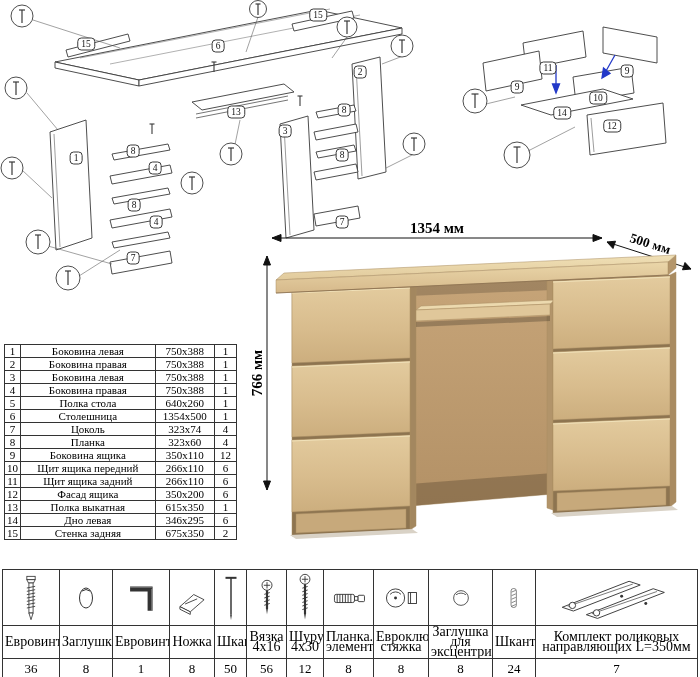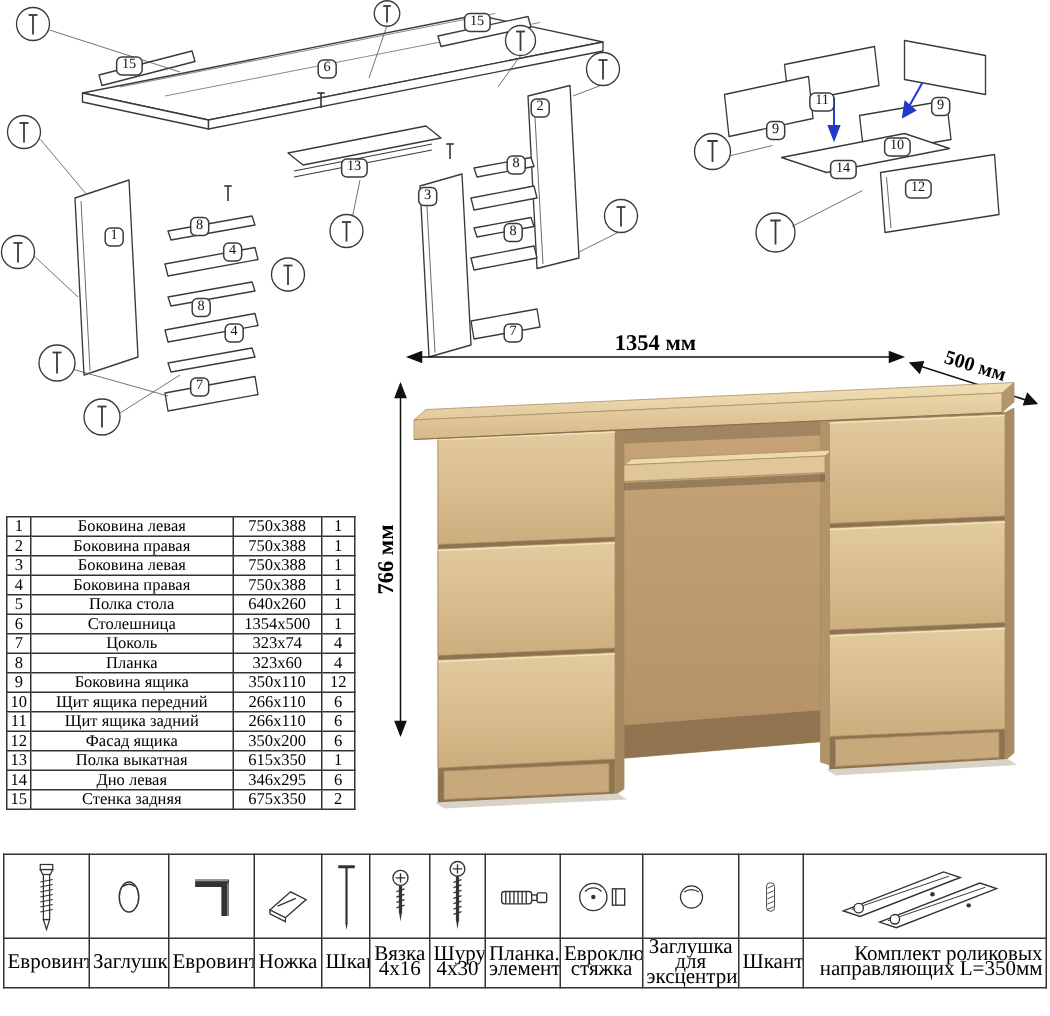--- a/index.html
+++ b/index.html
@@ -25,21 +25,21 @@
   td.c-size { text-align:center; width:59px; }
   td.c-qty  { text-align:center; width:22px; }
 
   
   .hw-title { position:absolute; left:0; top:545px; width:655px; text-align:center; font-size:18px; color:#000; }
   .hw-table { position:absolute; left:2px; top:569px; width:696px; border-collapse:collapse; table-layout:fixed; }
   .hw-table td { border:1px solid #333; text-align:center; vertical-align:middle; overflow:hidden; background:#fff; }
   .hw-icon-cell { height:56px; }
   .hw-icon-cell svg { vertical-align:middle; }
   .hw-name-cell { height:27px; font-size:14px; line-height:10px; padding:1px 2px; }
-  .hw-name-cell.left { text-align:right; }
+  .hw-name-cell.left { text-align:center; }
   .hw-qty-cell { height:20px; font-size:13px; }
 
   svg text { font-family:"Liberation Serif", serif; fill:#000; }
   .dimlabel { font-weight:bold; }
 </style>
 </head>
 <body>
 
 <div class="page">
 
@@ -505,16 +505,30 @@
           <td class="hw-name-cell">Ножка</td>
           <td class="hw-name-cell">Шкант</td>
           <td class="hw-name-cell">Вязка 4x16</td>
           <td class="hw-name-cell">Шуруп 4x30</td>
           <td class="hw-name-cell">Планка. элемент</td>
           <td class="hw-name-cell">Евроключ. стяжка</td>
           <td class="hw-name-cell">Заглушка для эксцентрика</td>
           <td class="hw-name-cell">Шкант</td>
           <td class="hw-name-cell left">Комплект роликовых направляющих L=350мм</td>
         </tr>
+      <tr>
+          <td class="hw-qty-cell">36</td>
+          <td class="hw-qty-cell">8</td>
+          <td class="hw-qty-cell">1</td>
+          <td class="hw-qty-cell">8</td>
+          <td class="hw-qty-cell">50</td>
+          <td class="hw-qty-cell">56</td>
+          <td class="hw-qty-cell">12</td>
+          <td class="hw-qty-cell">8</td>
+          <td class="hw-qty-cell">8</td>
+          <td class="hw-qty-cell">8</td>
+          <td class="hw-qty-cell">24</td>
+          <td class="hw-qty-cell">7</td>
+        </tr>
     </tbody>
   </table>
 
 </div>
 
 </body></html>

